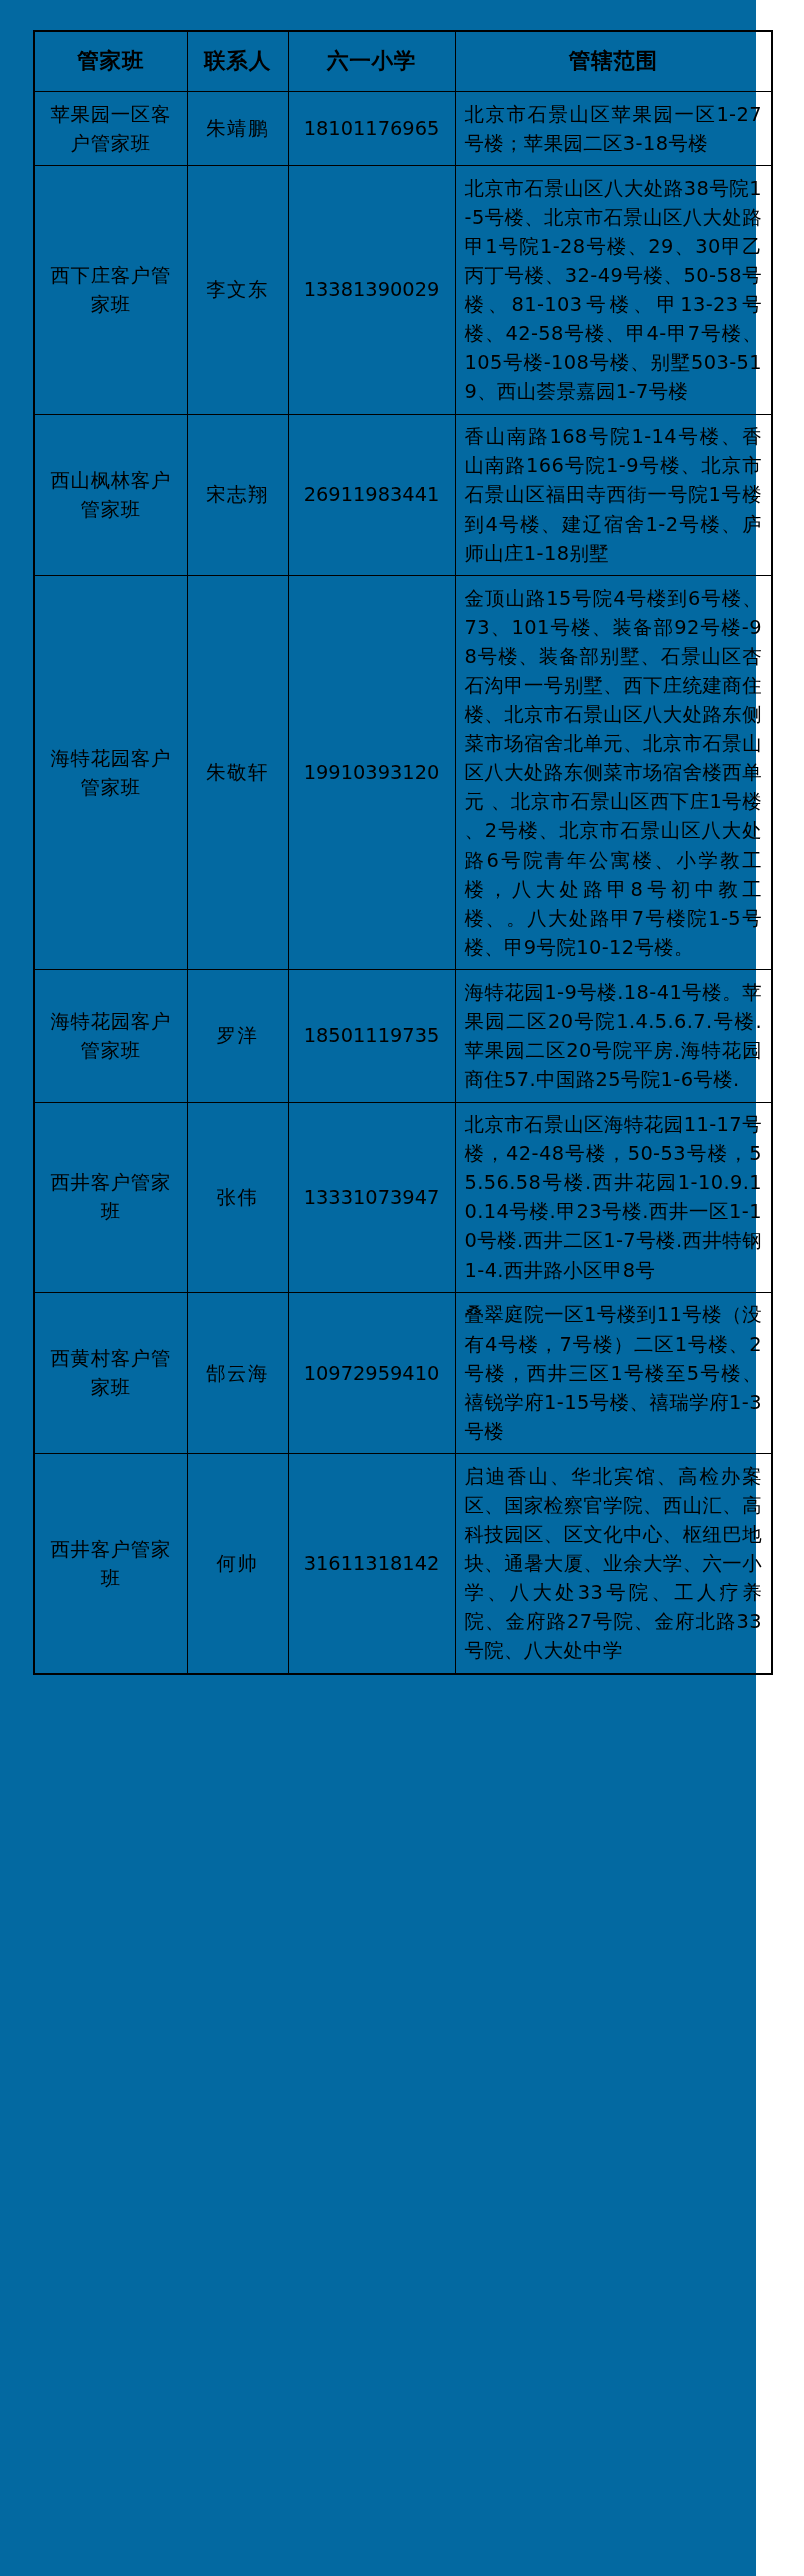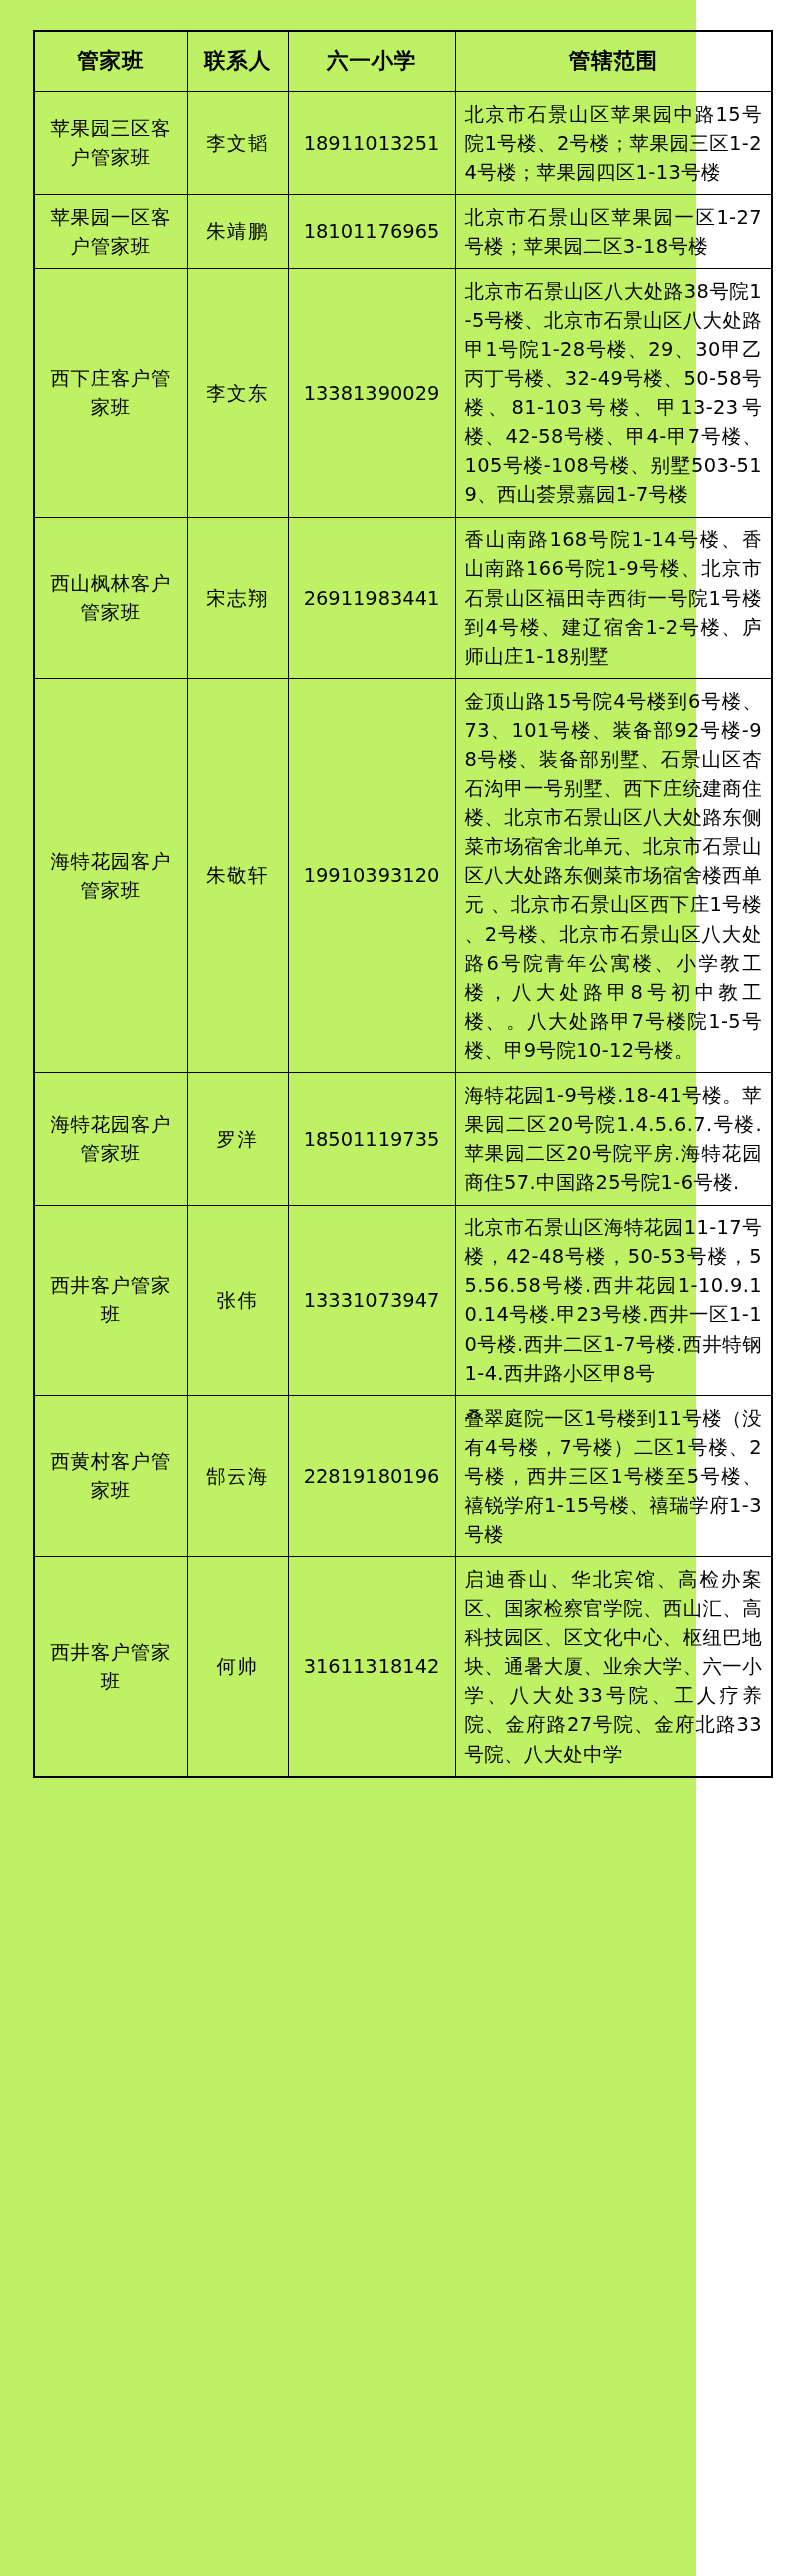--- a/index.html
+++ b/index.html
@@ -6,23 +6,23 @@
     margin: 0;
     padding: 0;
     background: #ffffff;
   }
   body {
     width: 804px;
     font-family: "DejaVu Sans", "Liberation Sans", sans-serif;
     color: #000000;
   }
   #page {
-    width: 696px;
+    width: 756px;
     min-height: 2576px;
-    background: #bef264;
+    background: #0369a1;
     box-sizing: border-box;
     padding: 30px 33px 30px 33px;
   }
   table.contact-table {
     border-collapse: collapse;
     width: 739px;
     table-layout: fixed;
     border: 2.2px solid #000000;
   }
   table.contact-table col.c0 { width: 153px; }
@@ -83,26 +83,20 @@
     <thead>
       <tr>
         <th>管家班</th>
         <th>联系人</th>
         <th>六一小学</th>
         <th>管辖范围</th>
       </tr>
     </thead>
     <tbody>
       <tr>
-        <td class="cell-team">苹果园三区客户管家班</td>
-        <td class="cell-person">李文韬</td>
-        <td class="cell-phone">18911013251</td>
-        <td class="cell-area">北京市石景山区苹果园中路15号院1号楼、2号楼；苹果园三区1-24号楼；苹果园四区1-13号楼</td>
-      </tr>
-      <tr>
         <td class="cell-team">苹果园一区客户管家班</td>
         <td class="cell-person">朱靖鹏</td>
         <td class="cell-phone">18101176965</td>
         <td class="cell-area">北京市石景山区苹果园一区1-27号楼；苹果园二区3-18号楼</td>
       </tr>
       <tr>
         <td class="cell-team">西下庄客户管家班</td>
         <td class="cell-person">李文东</td>
         <td class="cell-phone">13381390029</td>
         <td class="cell-area">北京市石景山区八大处路38号院1-5号楼、北京市石景山区八大处路甲1号院1-28号楼、29、30甲乙丙丁号楼、32-49号楼、50-58号楼、81-103号楼、甲13-23号楼、42-58号楼、甲4-甲7号楼、105号楼-108号楼、别墅503-519、西山荟景嘉园1-7号楼</td>
@@ -127,21 +121,21 @@
       </tr>
       <tr>
         <td class="cell-team">西井客户管家班</td>
         <td class="cell-person">张伟</td>
         <td class="cell-phone">13331073947</td>
         <td class="cell-area">北京市石景山区海特花园11-17号楼，42-48号楼，50-53号楼，55.56.58号楼.西井花园1-10.9.10.14号楼.甲23号楼.西井一区1-10号楼.西井二区1-7号楼.西井特钢1-4.西井路小区甲8号</td>
       </tr>
       <tr>
         <td class="cell-team">西黄村客户管家班</td>
         <td class="cell-person">郜云海</td>
-        <td class="cell-phone">22819180196</td>
+        <td class="cell-phone">10972959410</td>
         <td class="cell-area">叠翠庭院一区1号楼到11号楼（没有4号楼，7号楼）二区1号楼、2号楼，西井三区1号楼至5号楼、禧锐学府1-15号楼、禧瑞学府1-3号楼</td>
       </tr>
       <tr>
         <td class="cell-team">西井客户管家班</td>
         <td class="cell-person">何帅</td>
         <td class="cell-phone">31611318142</td>
         <td class="cell-area">启迪香山、华北宾馆、高检办案区、国家检察官学院、西山汇、高科技园区、区文化中心、枢纽巴地块、通暑大厦、业余大学、六一小学、八大处33号院、工人疗养院、金府路27号院、金府北路33号院、八大处中学</td>
       </tr>
     </tbody>
   </table>

